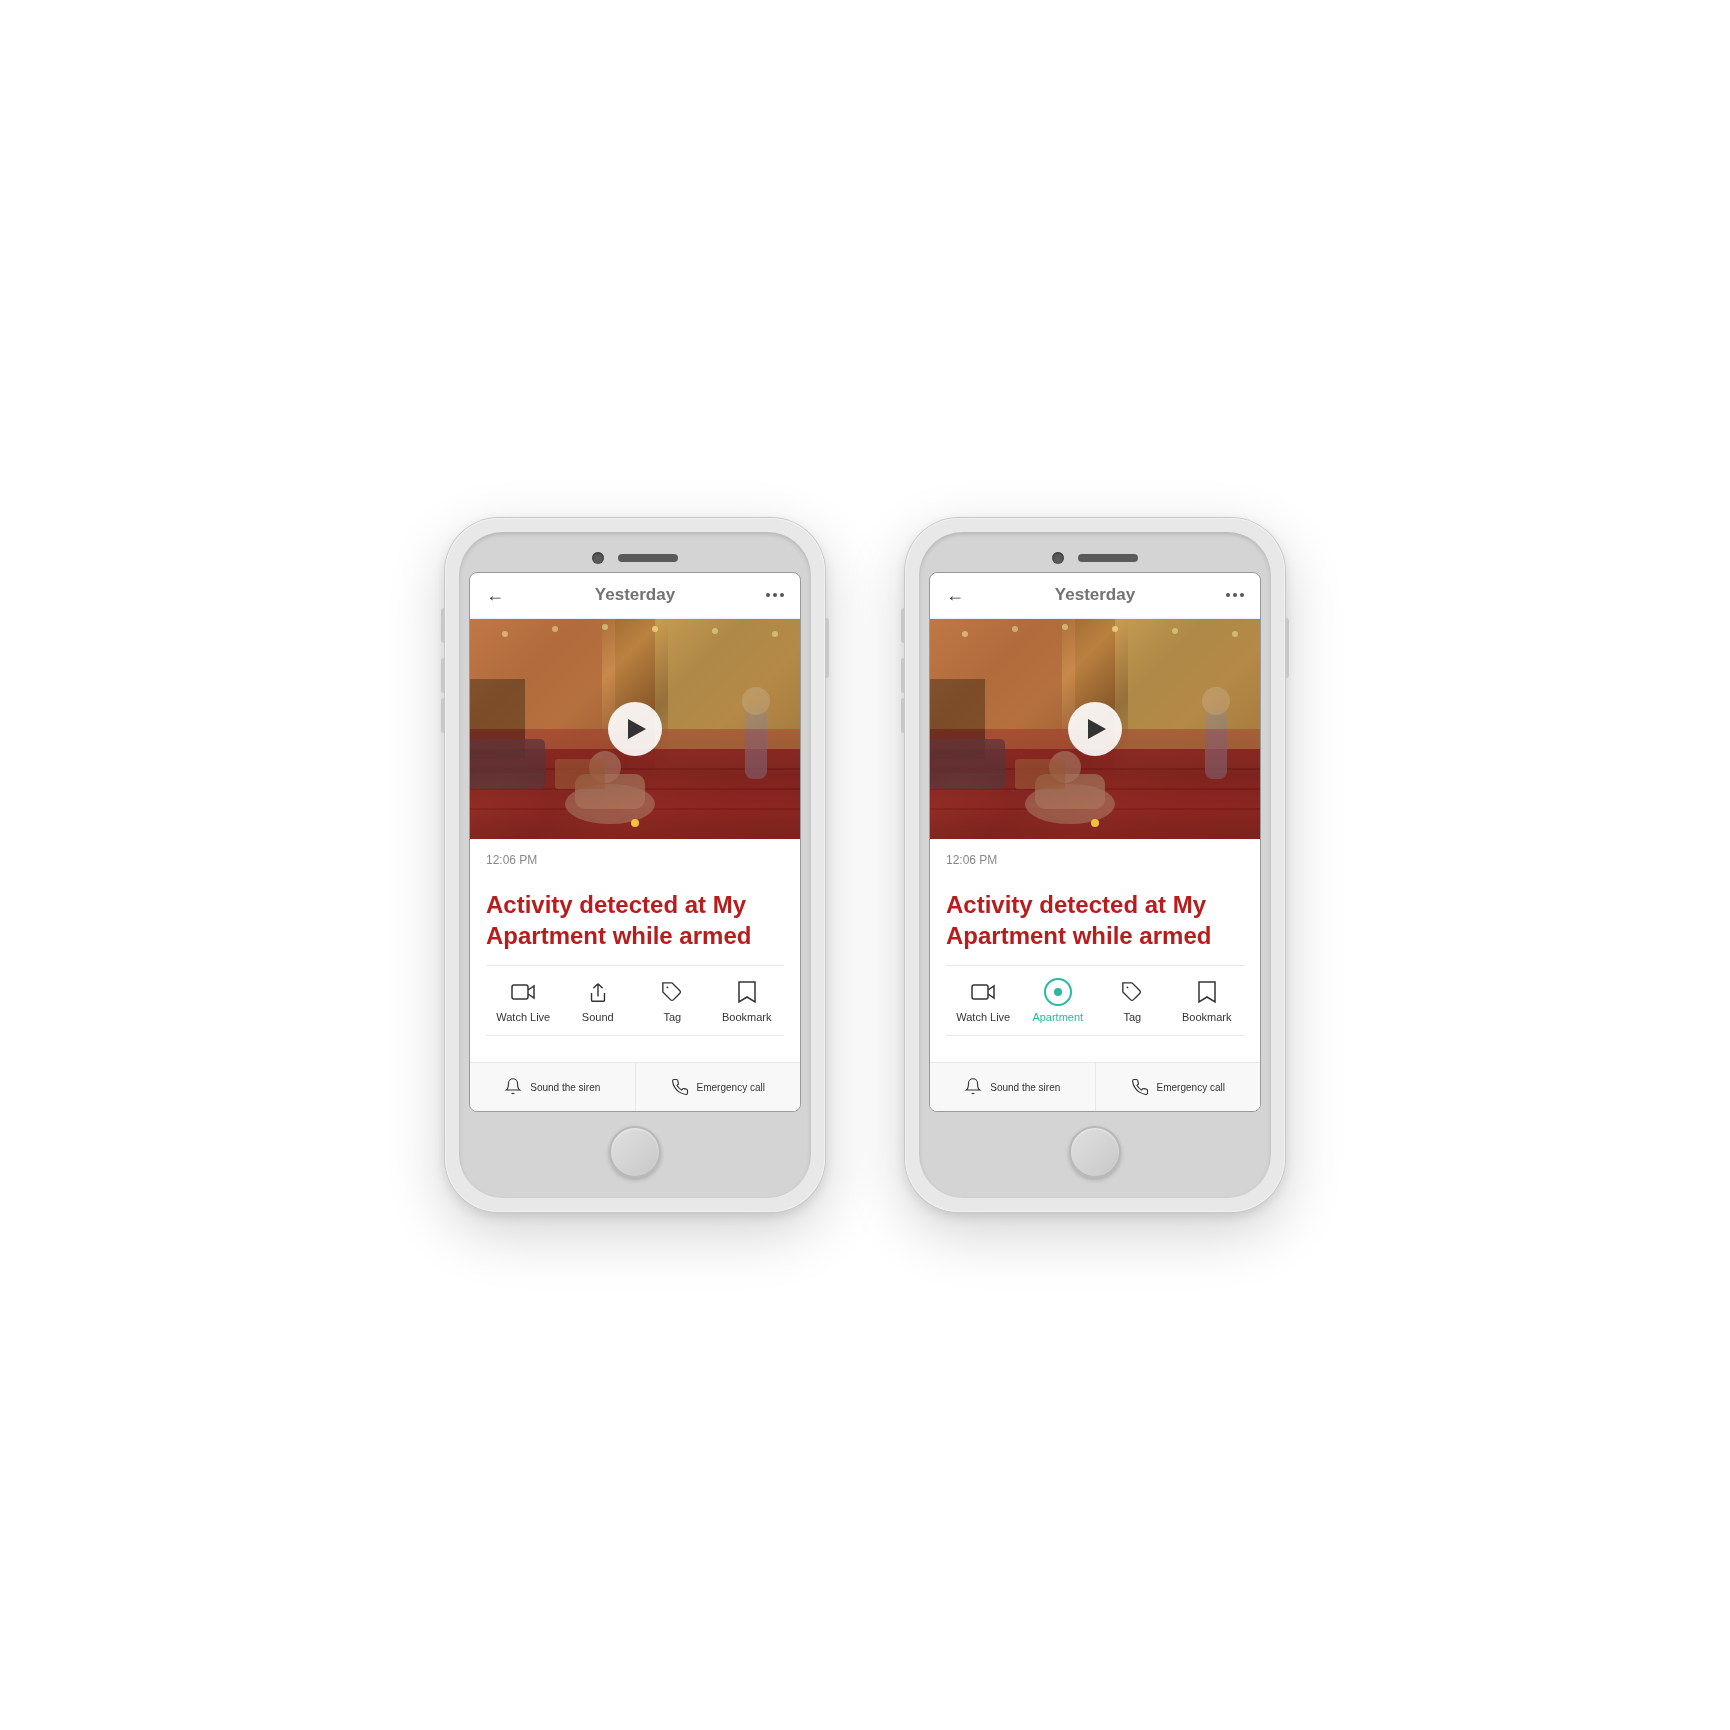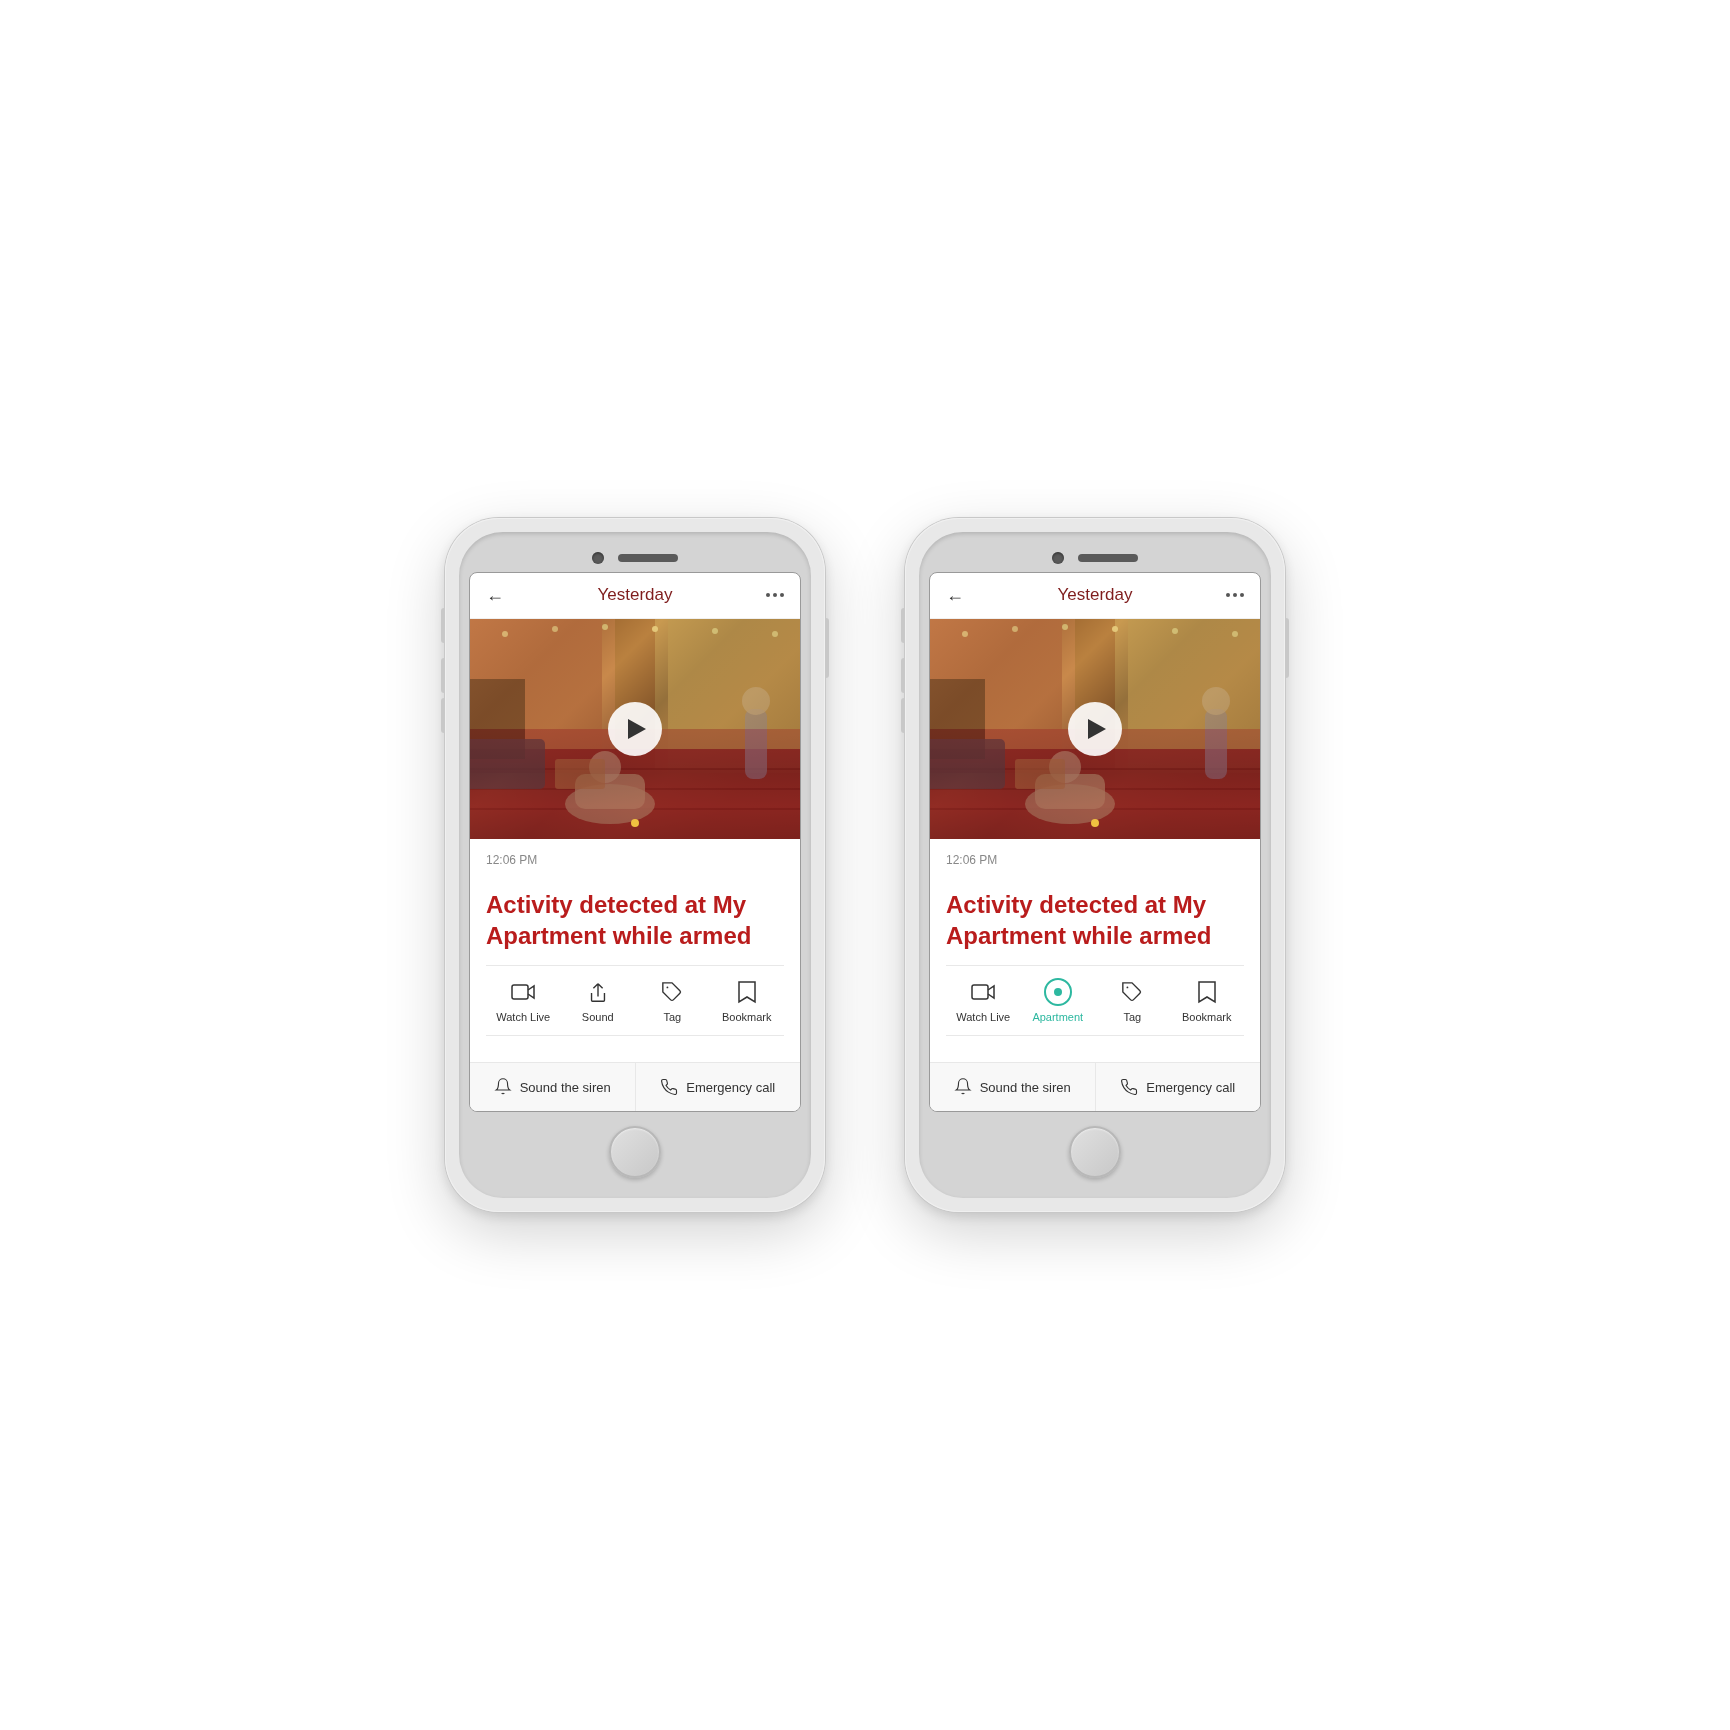--- a/index.html
+++ b/index.html
@@ -79,22 +79,22 @@
       padding: 12px 16px;
       border-bottom: 1px solid #f0f0f0;
     }
     .back-arrow {
       font-size: 18px;
       color: #333;
       cursor: pointer;
     }
     .screen-title {
       font-size: 17px;
-      font-weight: 400;
-      color: #7f1d1d;
+      font-weight: 700;
+      color: #737373;
     }
     .more-dots {
       display: flex;
       gap: 3px;
       align-items: center;
     }
     .dot-menu {
       width: 4px;
       height: 4px;
       background: #555;
@@ -272,21 +272,21 @@
       background: #f8f8f8;
     }
     .bottom-btn {
       flex: 1;
       display: flex;
       align-items: center;
       justify-content: center;
       gap: 8px;
       padding: 14px 8px;
       cursor: pointer;
-      font-size: 13px;
+      font-size: 10px;
       color: #333;
     }
     .bottom-btn:first-child {
       border-right: 1px solid #e8e8e8;
     }
     .bottom-icon {
       font-size: 16px;
     }
 
     

